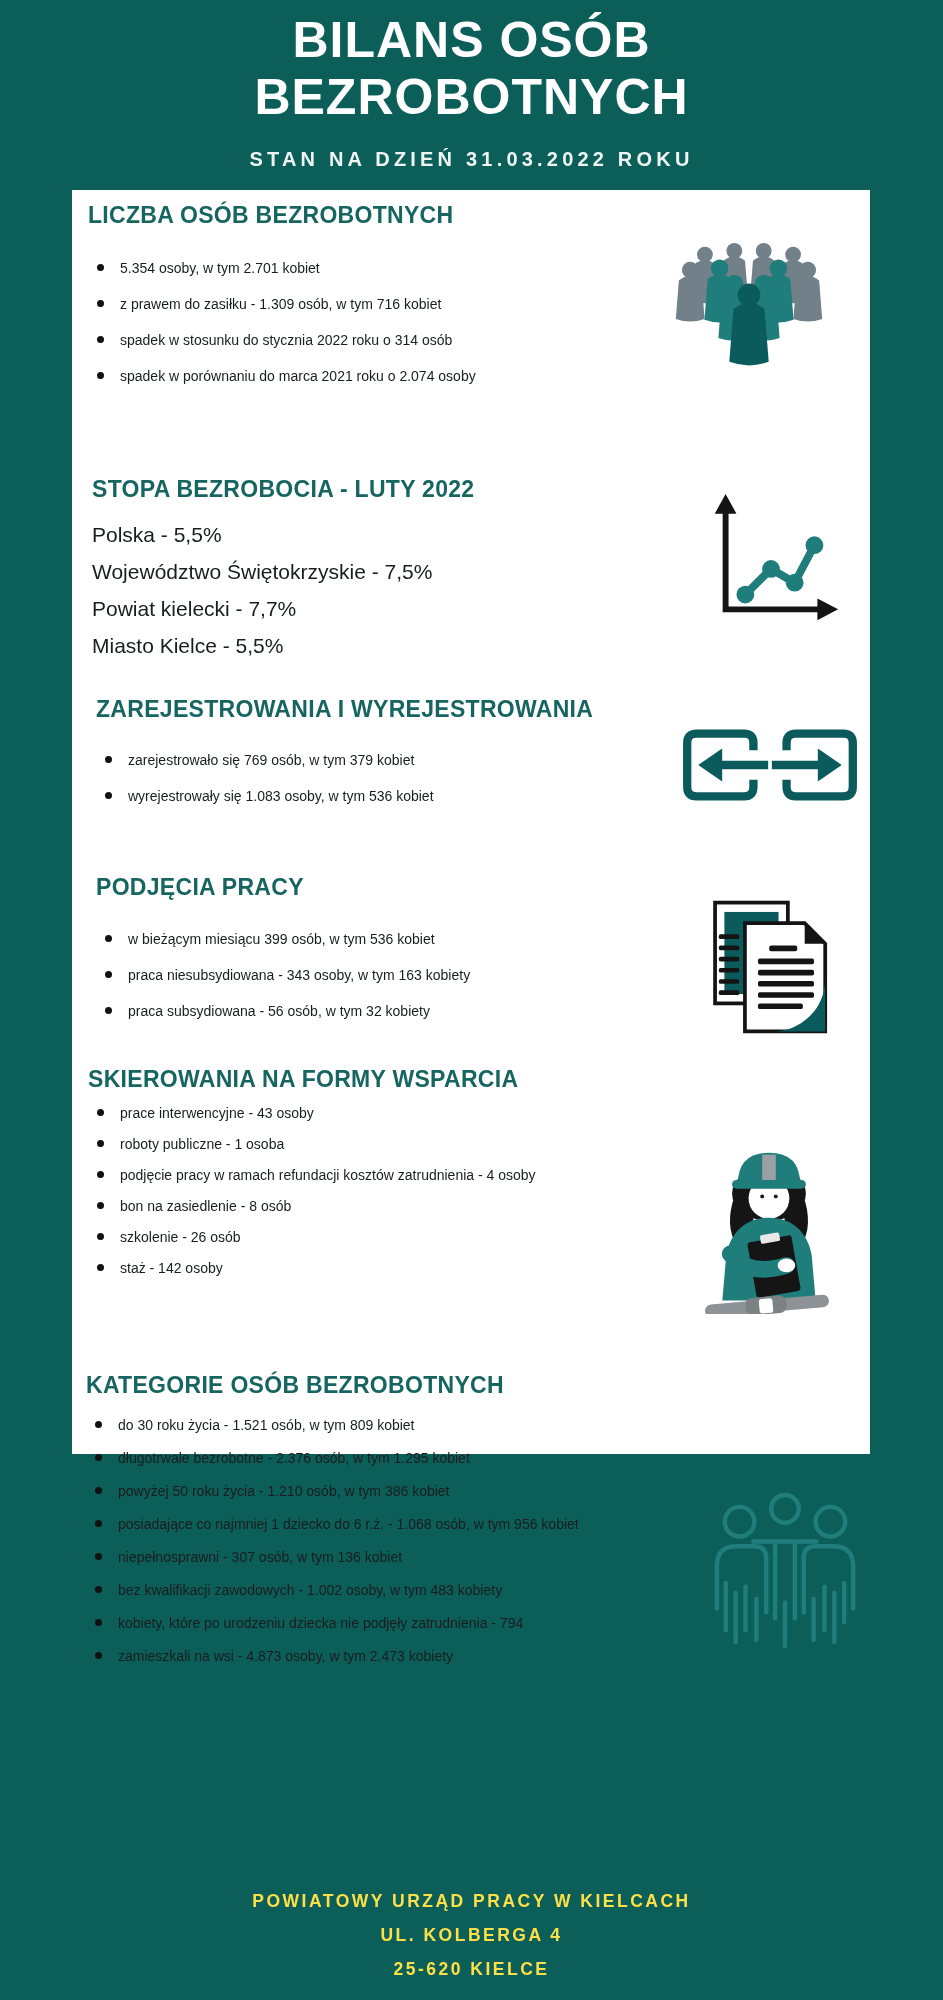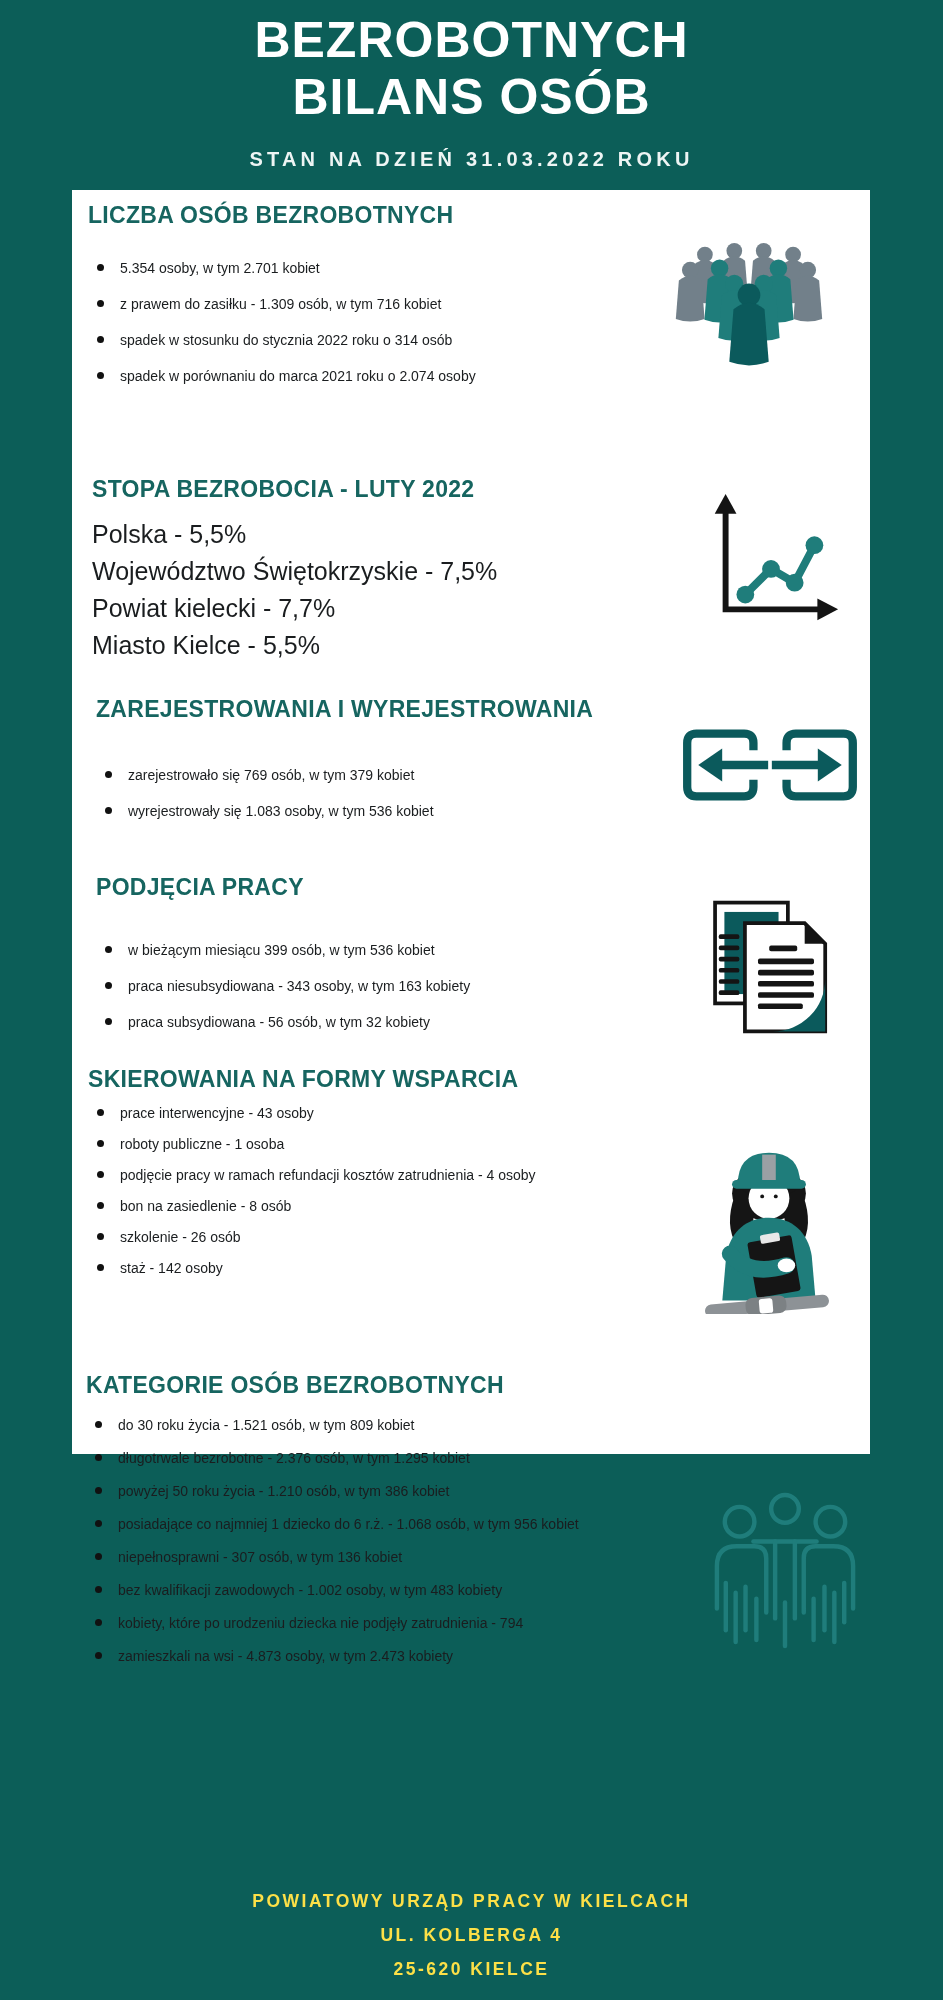--- a/index.html
+++ b/index.html
@@ -16,26 +16,26 @@
   .hdr .subtitle{margin-top:22px;font-size:20px;font-weight:bold;letter-spacing:4.2px;color:#eef5f4}
 
   
   .card{position:absolute;left:72px;top:190px;width:798px;height:1264px;background:var(--card)}
 
   .sec{position:absolute;color:var(--body-text)}
   .sec h2{color:var(--heading);font-size:23px;font-weight:bold;letter-spacing:.3px;line-height:26px}
   .sec ul{list-style:none}
   .sec li{position:relative;padding-left:32px;font-size:14px;line-height:32px;margin-bottom:4px}
   .sec li::before{content:"";position:absolute;left:9px;top:12px;width:7px;height:7px;border-radius:50%;background:#111}
-  .sec .plain div{font-size:25px;line-height:37px}
+  .sec .plain div{font-size:21px;line-height:37px}
 
   .sec1{left:16px;top:12px;width:580px}   .sec1 ul{margin-top:24px}
   .sec2{left:20px;top:286px;width:580px}  .sec2 .plain{margin-top:14px}
-  .sec3{left:24px;top:506px;width:560px}  .sec3 ul{margin-top:37px}
-  .sec4{left:24px;top:684px;width:580px}  .sec4 ul{margin-top:34px}
+  .sec3{left:24px;top:506px;width:560px}  .sec3 ul{margin-top:22px}
+  .sec4{left:24px;top:684px;width:580px}  .sec4 ul{margin-top:23px}
   .sec5{left:16px;top:876px;width:575px}  .sec5 ul{margin-top:6px}
   .sec5 li{line-height:31px;margin-bottom:0}
   .sec5 li::before{top:11px}
   .sec6{left:14px;top:1182px;width:705px} .sec6 ul{margin-top:11px}
   .sec6 li{line-height:33px;margin-bottom:0}
   .sec6 li::before{top:12px}
 
   .icon{position:absolute}
   .icon-people{left:598px;top:46px}
   .icon-chart{left:624px;top:298px}
@@ -48,22 +48,22 @@
   .footer{position:absolute;left:0;top:1884px;width:100%;text-align:center;color:#fde047}
   .footer div{font-size:17.5px;font-weight:bold;letter-spacing:2.5px;line-height:34px}
 </style>
 </head>
 <body>
 
 <div class="canvas">
 
   <div class="hdr">
     <div class="title">
+      <div>BILANS OSÓB</div>
       <div>BEZROBOTNYCH</div>
-      <div>BILANS OSÓB</div>
     </div>
     <div class="subtitle">STAN NA DZIEŃ 31.03.2022 ROKU</div>
   </div>
 
   <div class="card">
 
     <section class="sec sec1">
       <h2>LICZBA OSÓB BEZROBOTNYCH</h2>
       <ul>
 

